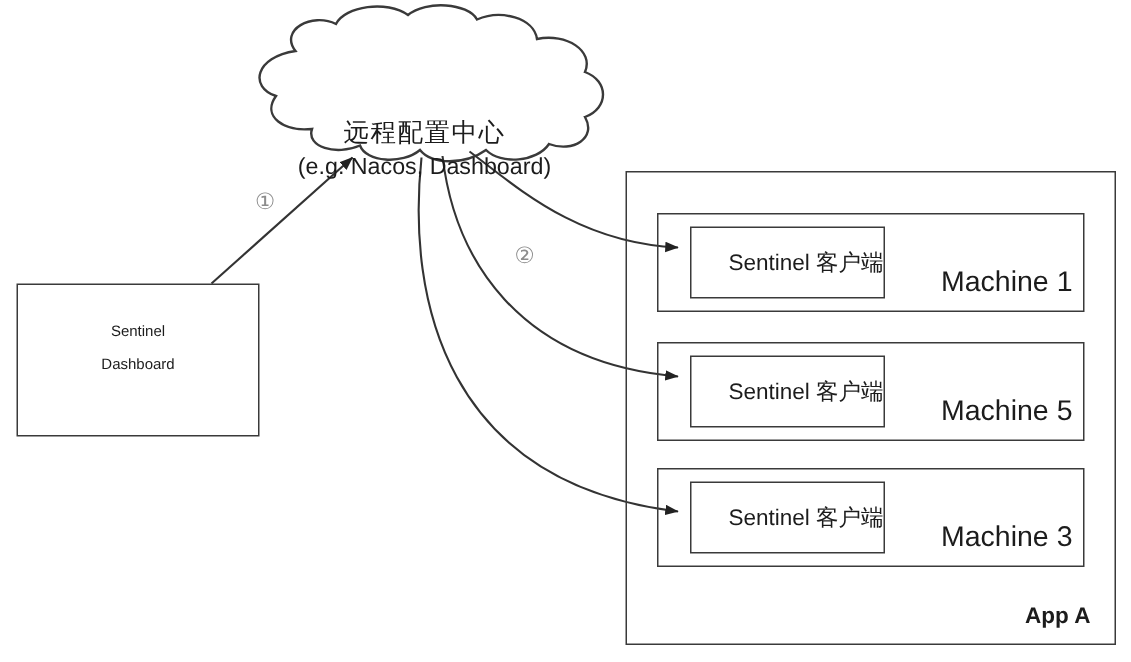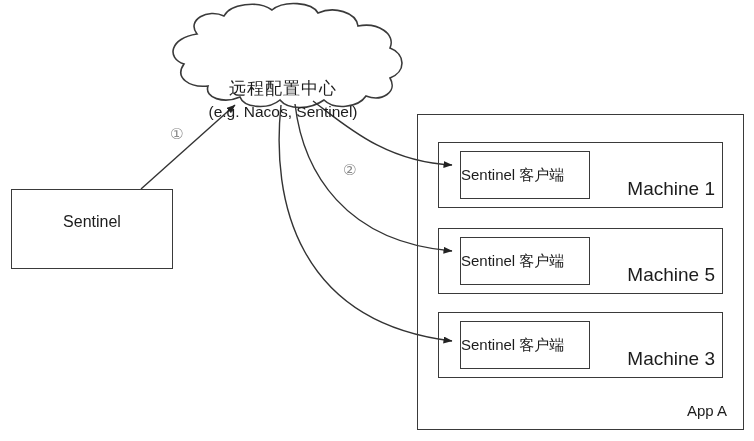--- a/index.html
+++ b/index.html
@@ -20,45 +20,45 @@
     pointer-events: none;
   }
   .box {
     position: absolute;
     border: 1.5px solid #3a3a3a;
     background: transparent;
     box-sizing: border-box;
     z-index: 2;
   }
   .dashboard-box {
-    left: 11px; top: 189px; width: 162px; height: 80px;
+    left: 11px; top: 189px; width: 162px; height: 102px;
     display: flex; flex-direction: column;
     align-items: center; justify-content: center;
     padding-bottom: 14px;
-    font-size: 16px; line-height: 22px;
+    font-size: 10px; line-height: 22px;
     text-align: center;
   }
-  .app-box { left: 417px; top: 114px; width: 327px; height: 316px; }
+  .app-box { left: 417px; top: 114px; width: 327px; height: 316px; font-weight: bold; }
   .app-label {
     position: absolute; right: 16px; bottom: 10px;
     font-size: 15px;
   }
   .machine-box { left: 438px; width: 285px; height: 66px; }
   .machine-1 { top: 142px; }
   .machine-2 { top: 228px; }
   .machine-3 { top: 312px; }
   .machine-label {
     position: absolute; right: 7px; bottom: 7px;
     font-size: 19px;
   }
   .client-box {
     position: absolute;
     left: 21px; top: 8px; width: 130px; height: 48px;
     border: 1.4px solid #3a3a3a;
-    display: flex; align-items: center; justify-content: flex-start;
+    display: flex; align-items: center; justify-content: flex-end;
     font-size: 15px;
     box-sizing: border-box;
     background: transparent;
   }
   .cloud-text {
     position: absolute;
     left: 158px; top: 36px; width: 250px;
     text-align: center;
     z-index: 3;
     line-height: 23px;
@@ -104,28 +104,29 @@
 
     <path d="M 141 189 L 235 105" fill="none" stroke="#333333" stroke-width="1.4" marker-end="url(#ah)"></path>
 
     <path d="M 313 101 C 345 125, 385 162, 452 165" fill="none" stroke="#333333" stroke-width="1.4" marker-end="url(#ah)"></path>
     <path d="M 295 104 C 303 172, 345 242, 452 251" fill="none" stroke="#333333" stroke-width="1.4" marker-end="url(#ah)"></path>
     <path d="M 281 105 C 271 200, 297 322, 452 341" fill="none" stroke="#333333" stroke-width="1.4" marker-end="url(#ah)"></path>
   </svg>
 
   <div class="cloud-text">
     <div class="cloud-title">远程配置中心</div>
-    <div class="cloud-subtitle">(e.g. Nacos, Sentinel)</div>
+    <div class="cloud-subtitle">(e.g. Nacos, Dashboard)</div>
   </div>
 
   <span class="step-label step-1">①</span>
   <span class="step-label step-2">②</span>
 
   <div class="box dashboard-box">
     <span>Sentinel</span>
+    <span>Dashboard</span>
   </div>
 
   <div class="box app-box">
     <span class="app-label">App A</span>
   </div>
 
   <div class="box machine-box machine-1">
     <div class="client-box">
       <span>Sentinel 客户端</span>
     </div>

